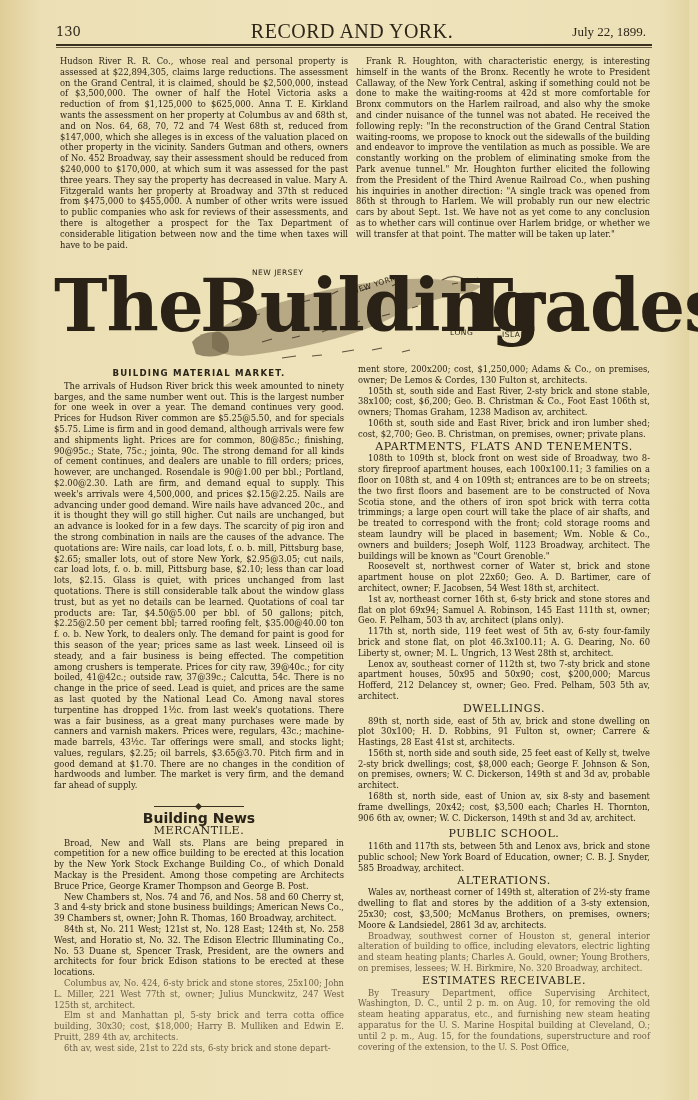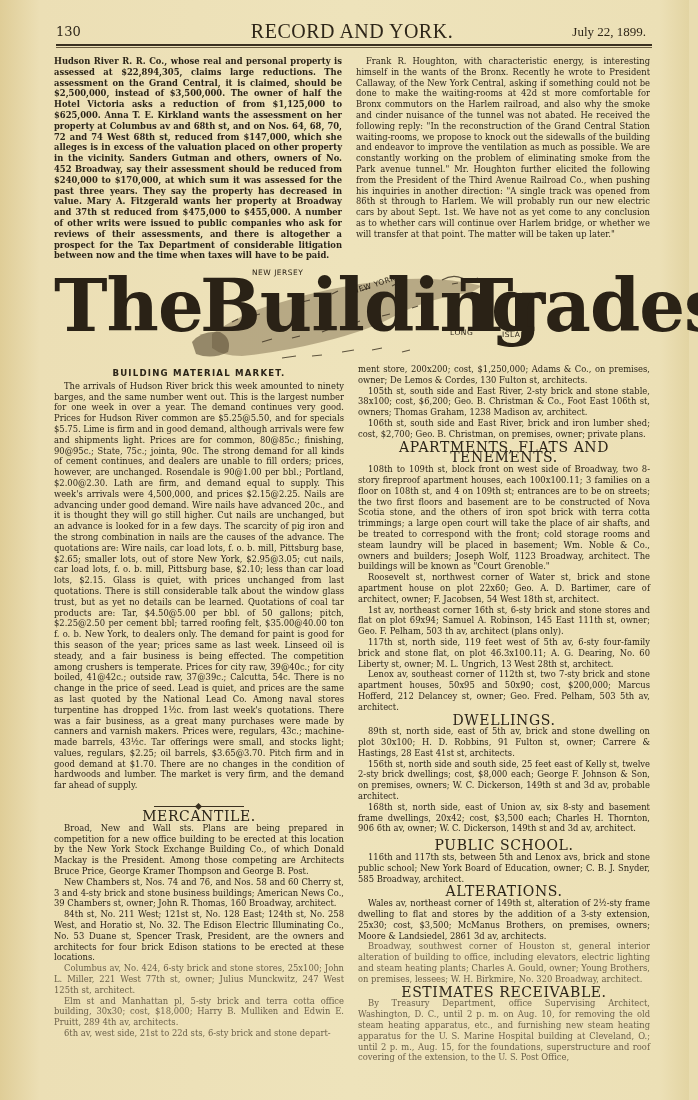--- a/index.html
+++ b/index.html
@@ -28,21 +28,21 @@
 
   .col {
     position: absolute; font-size: 8.4px; line-height: 10.8px;
     text-align: justify; color: #2b2418;
     font-family: "DejaVu Serif", serif;
   }
   .col p { margin: 0; text-indent: 10px; }
   .col p.noindent { text-indent: 0; }
   .col h4 {
     margin: 2px 0 1px 0; font-weight: normal; text-align: center;
-    font-size: 14px; letter-spacing: 0.6px;
+    font-size: 11px; letter-spacing: 0.6px;
   }
   .col h3.market {
     margin: 2px 0 2px 0; font-family: "DejaVu Sans", sans-serif;
     font-size: 8.6px; font-weight: bold; letter-spacing: 1.2px; text-align: center;
   }
   .col h2.news {
     margin: 6px 0 2px 0; font-family: "DejaVu Sans", sans-serif;
     font-size: 14px; font-weight: bold; text-align: center;
   }
   .ornament { text-align: center; margin: 10px 0 4px 0; height: 6px; position: relative; }
@@ -72,21 +72,21 @@
 <div class="page">
 
   <div class="header">
     <span class="pgno">130</span>
     <span class="title">RECORD AND YORK.</span>
     <span class="date">July 22, 1899.</span>
   </div>
   <div class="rule"></div>
   <div class="rule2"></div>
 
-  <div class="col" style="left:54px; top:56px; width:288px;font-weight:bold;">
+  <div class="col" style="left:60px; top:56px; width:288px;">
     <p class="noindent">Hudson River R. R. Co., whose real and personal property is assessed at $22,894,305, claims large reductions. The assessment on the Grand Central, it is claimed, should be $2,500,000, instead of $3,500,000. The owner of half the Hotel Victoria asks a reduction of from $1,125,000 to $625,000. Anna T. E. Kirkland wants the assessment on her property at Columbus av and 68th st, and on Nos. 64, 68, 70, 72 and 74 West 68th st, reduced from $147,000, which she alleges is in excess of the valuation placed on other property in the vicinity. Sanders Gutman and others, owners of No. 452 Broadway, say their assessment should be reduced from $240,000 to $170,000, at which sum it was assessed for the past three years. They say the property has decreased in value. Mary A. Fitzgerald wants her property at Broadway and 37th st reduced from $475,000 to $455,000. A number of other writs were issued to public companies who ask for reviews of their assessments, and there is altogether a prospect for the Tax Department of considerable litigation between now and the time when taxes will have to be paid.</p>
   </div>
 
   <div class="col" style="left:356px; top:56px; width:294px;">
     <p>Frank R. Houghton, with characteristic energy, is interesting himself in the wants of the Bronx. Recently he wrote to President Callaway, of the New York Central, asking if something could not be done to make the waiting-rooms at 42d st more comfortable for Bronx commutors on the Harlem railroad, and also why the smoke and cinder nuisance of the tunnel was not abated. He received the following reply: "In the reconstruction of the Grand Central Station waiting-rooms, we propose to knock out the sidewalls of the building and endeavor to improve the ventilation as much as possible. We are constantly working on the problem of eliminating smoke from the Park avenue tunnel." Mr. Houghton further elicited the following from the President of the Third Avenue Railroad Co., when pushing his inquiries in another direction: "A single track was opened from 86th st through to Harlem. We will probably run our new electric cars by about Sept. 1st. We have not as yet come to any conclusion as to whether cars will continue over Harlem bridge, or whether we will transfer at that point. The matter will be taken up later."</p>
   </div>
 
   <div class="banner">
     <svg class="map" viewBox="0 0 320 88">
       <path d="M40 62 Q70 40 110 30 Q160 14 220 8 Q270 4 310 14 L300 20 Q260 26 230 40 Q200 58 150 70 Q110 80 70 84 Q50 84 40 76 Z" fill="#8a7a5a" opacity="0.55"></path>
@@ -104,20 +104,21 @@
     <span class="maplabel" style="left:450px; top:68px;">ISLAND</span>
     <span class="word" style="left:2px; top:8px;">The</span>
     <span class="word" style="left:148px; top:8px;">Building</span>
     <span class="word" style="left:408px; top:8px;">Trades</span>
   </div>
 
   <div class="col" style="left:54px; top:366px; width:290px;">
     <h3 class="market">BUILDING MATERIAL MARKET.</h3>
     <p>The arrivals of Hudson River brick this week amounted to ninety barges, and the same number went out. This is the largest number for one week in over a year. The demand continues very good. Prices for Hudson River common are $5.25@5.50, and for specials $5.75. Lime is firm and in good demand, although arrivals were few and shipments light. Prices are for common, 80@85c.; finishing, 90@95c.; State, 75c.; jointa, 90c. The strong demand for all kinds of cement continues, and dealers are unable to fill orders; prices, however, are unchanged. Rosendale is 90@1.00 per bbl.; Portland, $2.00@2.30. Lath are firm, and demand equal to supply. This week's arrivals were 4,500,000, and prices $2.15@2.25. Nails are advancing under good demand. Wire nails have advanced 20c., and it is thought they will go still higher. Cut nails are unchanged, but an advance is looked for in a few days. The scarcity of pig iron and the strong combination in nails are the causes of the advance. The quotations are: Wire nails, car load lots, f. o. b. mill, Pittsburg base, $2.65; smaller lots, out of store New York, $2.95@3.05; cut nails, car load lots, f. o. b. mill, Pittsburg base, $2.10; less than car load lots, $2.15. Glass is quiet, with prices unchanged from last quotations. There is still considerable talk about the window glass trust, but as yet no details can be learned. Quotations of coal tar products are: Tar, $4.50@5.00 per bbl. of 50 gallons; pitch, $2.25@2.50 per cement bbl; tarred roofing felt, $35.00@40.00 ton f. o. b. New York, to dealers only. The demand for paint is good for this season of the year; prices same as last week. Linseed oil is steady, and a fair business is being effected. The competition among crushers is temperate. Prices for city raw, 39@40c.; for city boiled, 41@42c.; outside raw, 37@39c.; Calcutta, 54c. There is no change in the price of seed. Lead is quiet, and prices are the same as last quoted by the National Lead Co. Among naval stores turpentine has dropped 1½c. from last week's quotations. There was a fair business, as a great many purchases were made by canners and varnish makers. Prices were, regulars, 43c.; machine-made barrels, 43½c. Tar offerings were small, and stocks light; values, regulars, $2.25; oil barrels, $3.65@3.70. Pitch firm and in good demand at $1.70. There are no changes in the condition of hardwoods and lumber. The market is very firm, and the demand far ahead of supply.</p>
     <div class="ornament"><span></span></div>
+    <h2 class="news">Building News</h2>
     <h4>MERCANTILE.</h4>
     <p>Broad, New and Wall sts. Plans are being prepared in competition for a new office building to be erected at this location by the New York Stock Exchange Building Co., of which Donald Mackay is the President. Among those competing are Architects Bruce Price, George Kramer Thompson and George B. Post.</p>
     <p>New Chambers st, Nos. 74 and 76, and Nos. 58 and 60 Cherry st, 3 and 4-sty brick and stone business buildings; American News Co., 39 Chambers st, owner; John R. Thomas, 160 Broadway, architect.</p>
     <p>84th st, No. 211 West; 121st st, No. 128 East; 124th st, No. 258 West, and Horatio st, No. 32. The Edison Electric Illuminating Co., No. 53 Duane st, Spencer Trask, President, are the owners and architects for four brick Edison stations to be erected at these locations.</p>
     <p class="fade">Columbus av, No. 424, 6-sty brick and stone stores, 25x100; John L. Miller, 221 West 77th st, owner; Julius Munckwitz, 247 West 125th st, architect.</p>
     <p class="fade">Elm st and Manhattan pl, 5-sty brick and terra cotta office building, 30x30; cost, $18,000; Harry B. Mulliken and Edwin E. Pruitt, 289 4th av, architects.</p>
     <p class="fade">6th av, west side, 21st to 22d sts, 6-sty brick and stone depart-</p>
   </div>
 
   <div class="col" style="left:358px; top:364px; width:292px;">

